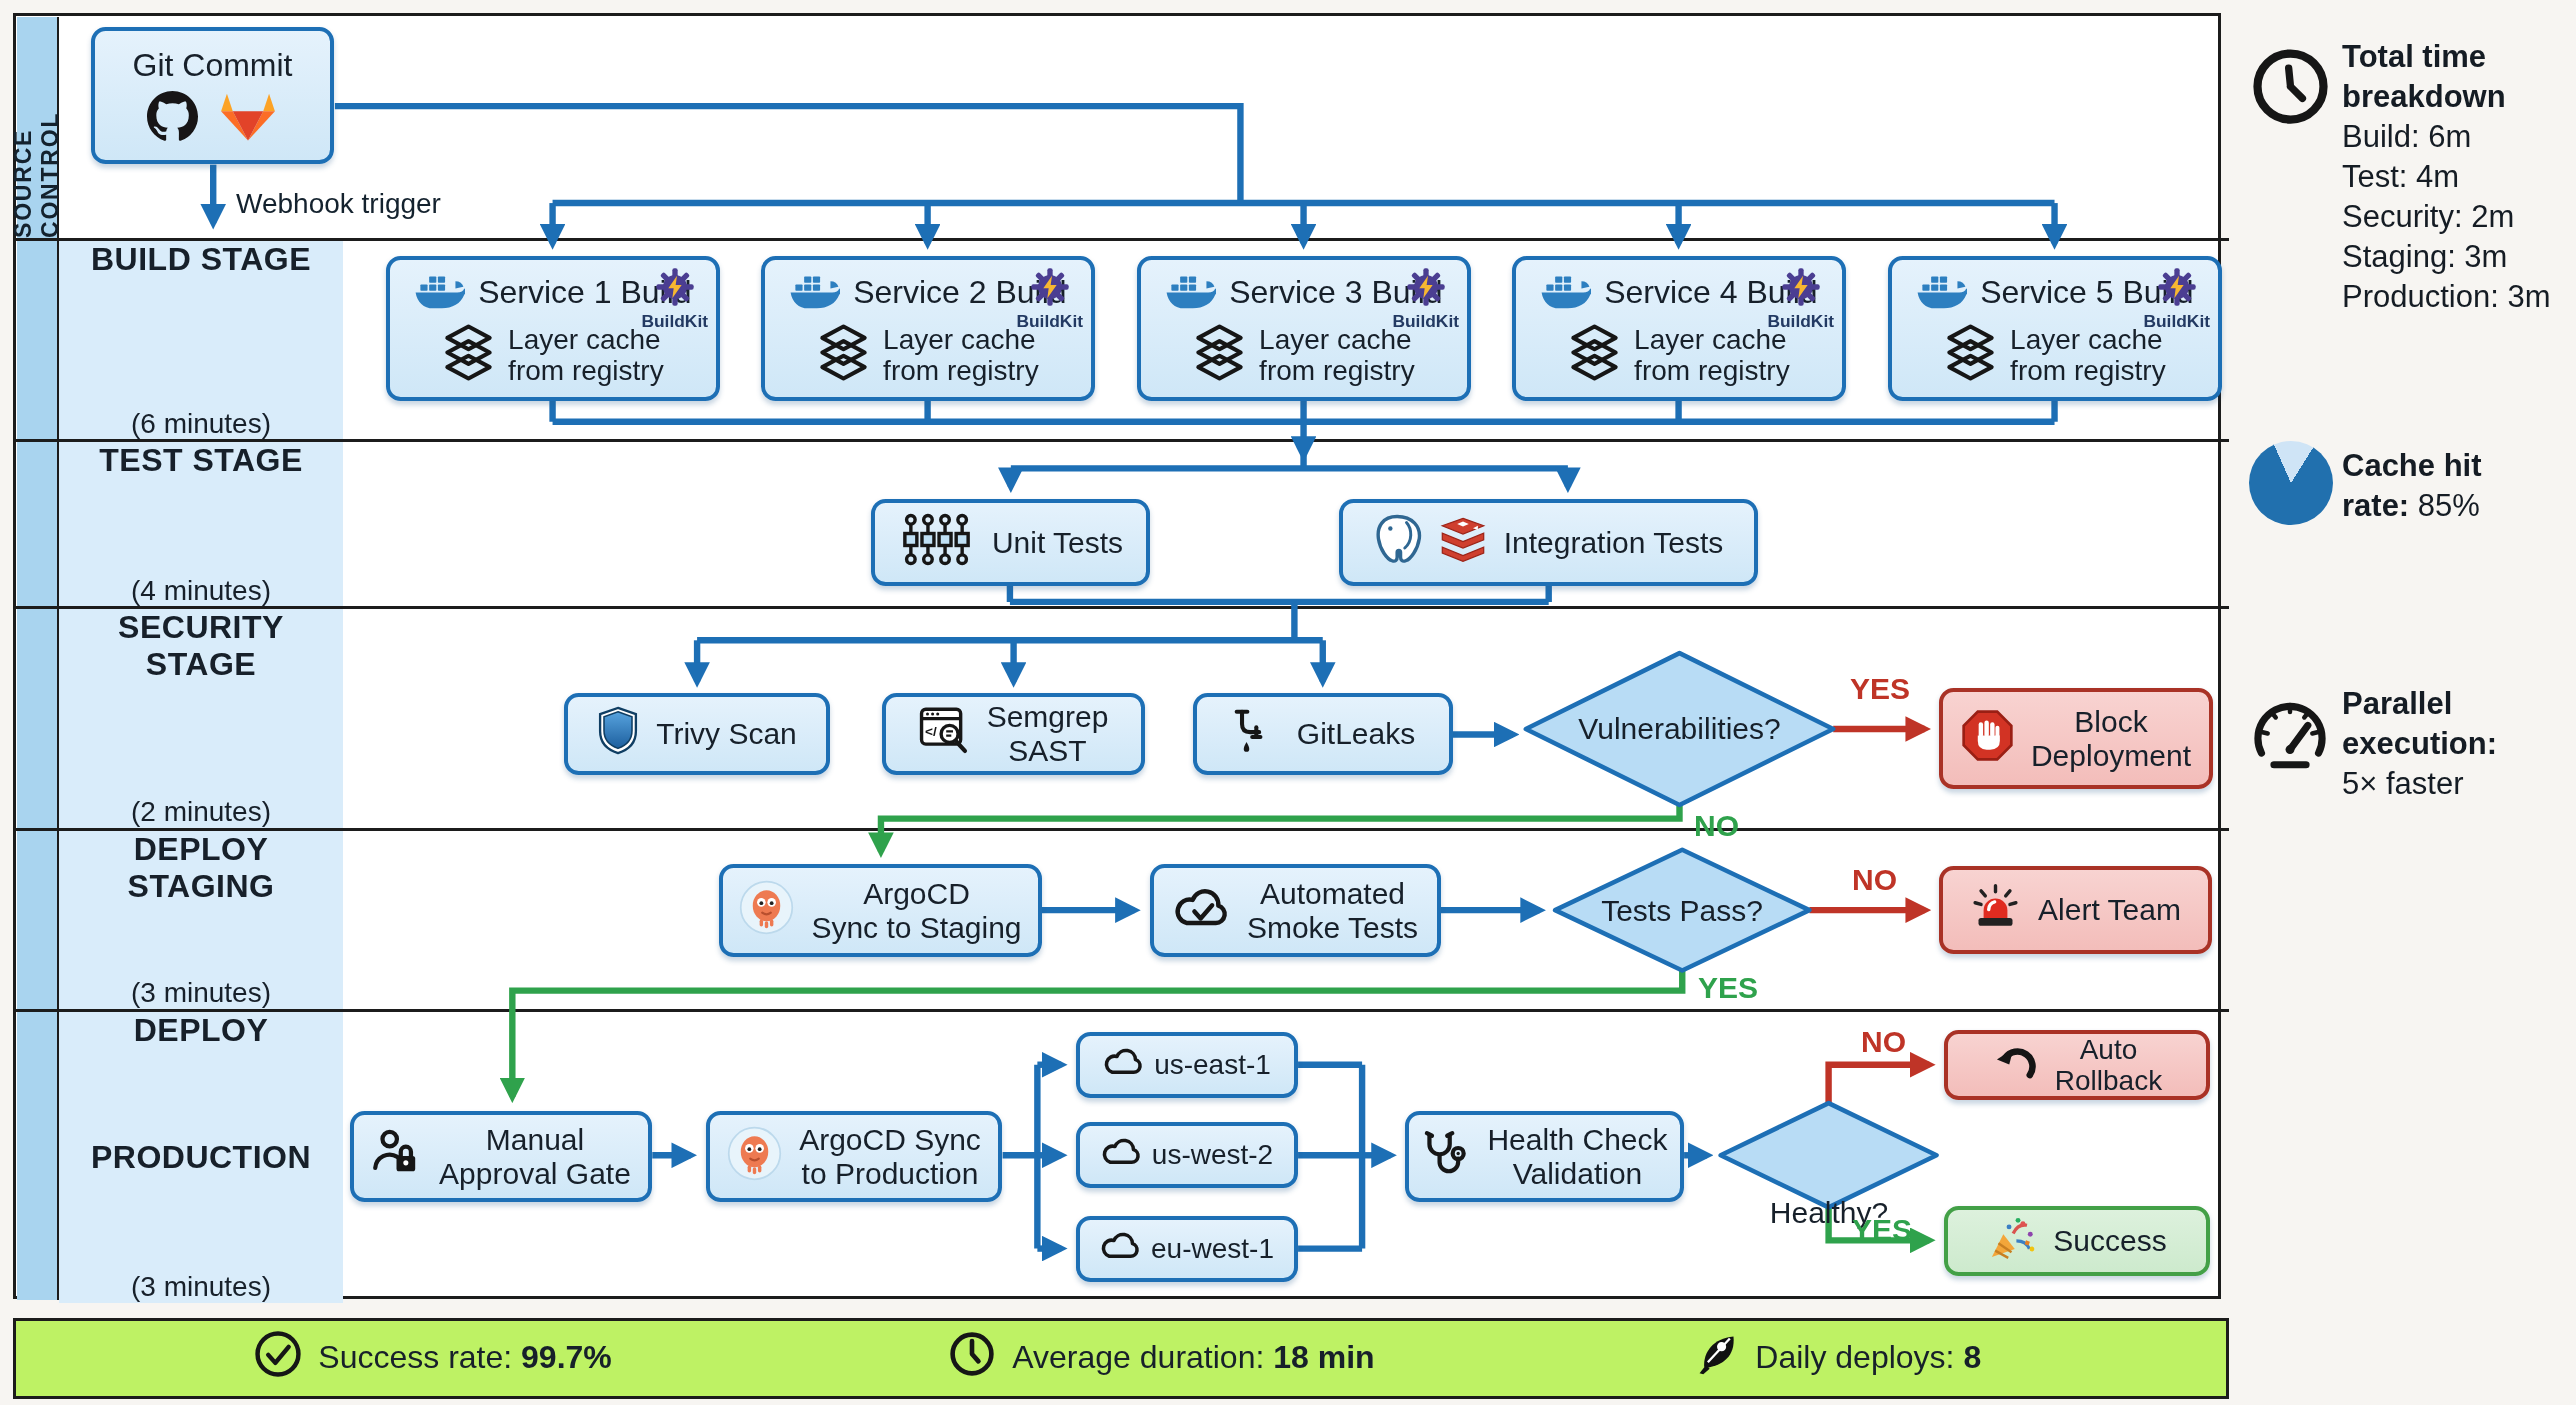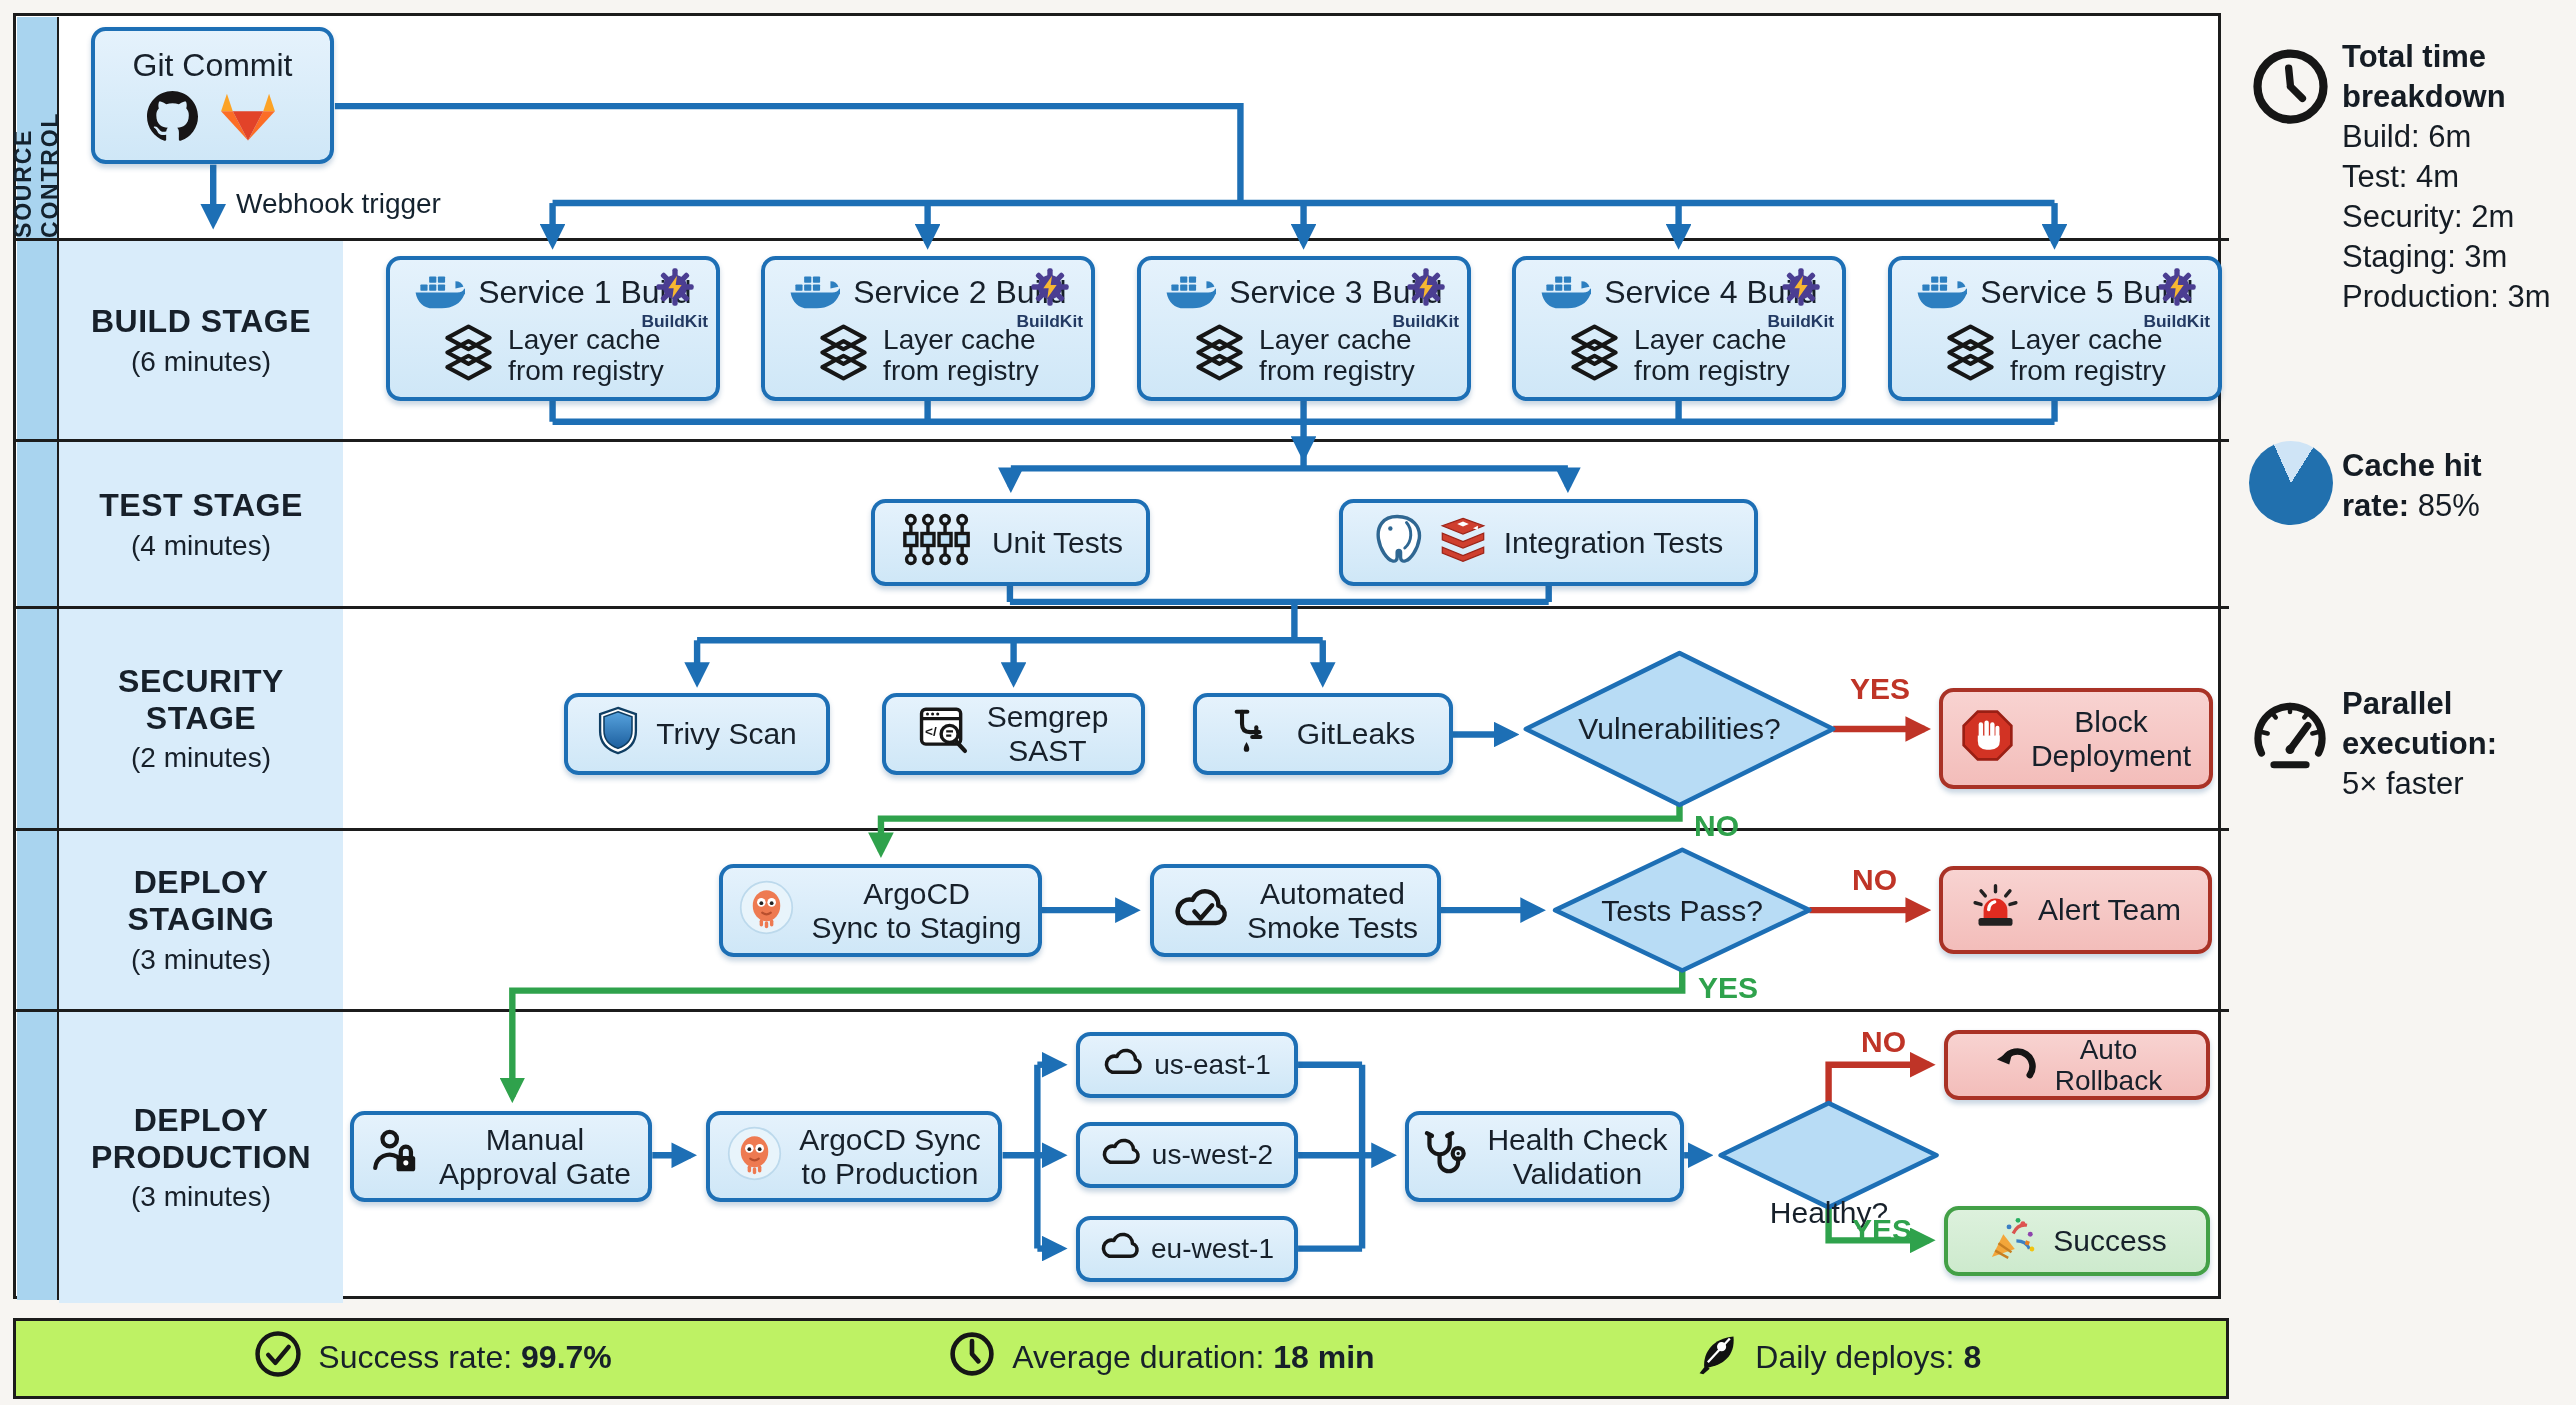--- a/index.html
+++ b/index.html
@@ -1,21 +1,21 @@
 <!DOCTYPE html>
 <html style="font-size:14.6px"><head>
 <meta charset="utf-8">
 <style>
   html,body{margin:0;padding:0;background:#f7f5f2;}
   #canvas{position:relative;width:2576px;height:1405px;background:#f7f5f2;font-family:"Liberation Sans",sans-serif;color:#17202a;overflow:hidden;}
   .frame{position:absolute;left:12.8px;top:12.8px;width:2208px;height:1286px;border:3.7px solid #1c1c1c;background:#ffffff;box-sizing:border-box;}
   .hline{position:absolute;left:12.8px;width:2216px;height:2.7px;background:#1c1c1c;}
   .strip{position:absolute;left:16.5px;top:16.5px;width:40px;height:1283px;background:#a9d4ef;border-right:2.7px solid #1c1c1c;}
   .band{position:absolute;left:59px;width:284px;background:#d9ecfa;}
-  .stage-label{position:absolute;left:59px;width:284px;display:flex;flex-direction:column;align-items:center;justify-content:center;text-align:center;}
+  .stage-label{position:absolute;left:59px;width:284px;display:flex;flex-direction:column;align-items:center;justify-content:space-between;text-align:center;}
   .stage-name{font-size:32px;font-weight:bold;letter-spacing:0.5px;}
   .stage-name2{font-size:32px;font-weight:bold;letter-spacing:0.5px;}
   .stage-name2:empty{display:none;}
   .stage-dur{font-size:28px;margin-top:5.5px;}
   .vlabel{position:absolute;left:16.5px;top:16.5px;width:40px;height:221px;display:flex;align-items:center;justify-content:center;writing-mode:vertical-rl;transform:rotate(180deg);font-size:23px;font-weight:bold;letter-spacing:1.8px;color:#14222e;}
   .node{position:absolute;box-sizing:border-box;border:4.6px solid #1d6fb5;border-radius:14.6px;background:linear-gradient(180deg,#e5f2fc 0%,#cfe7f7 100%);box-shadow:0 3.7px 5.5px rgba(40,90,140,.25);display:flex;align-items:center;justify-content:center;gap:17px;font-size:30px;line-height:1.12;}
   .node.red{border-color:#a93226;background:linear-gradient(180deg,#f8d3d1 0%,#f3bdba 100%);}
   .node.green{border-color:#43a047;background:linear-gradient(180deg,#ddf1dd 0%,#cdeacd 100%);}
   .node .txt{text-align:center;}
   .wires{position:absolute;left:0;top:0;}

